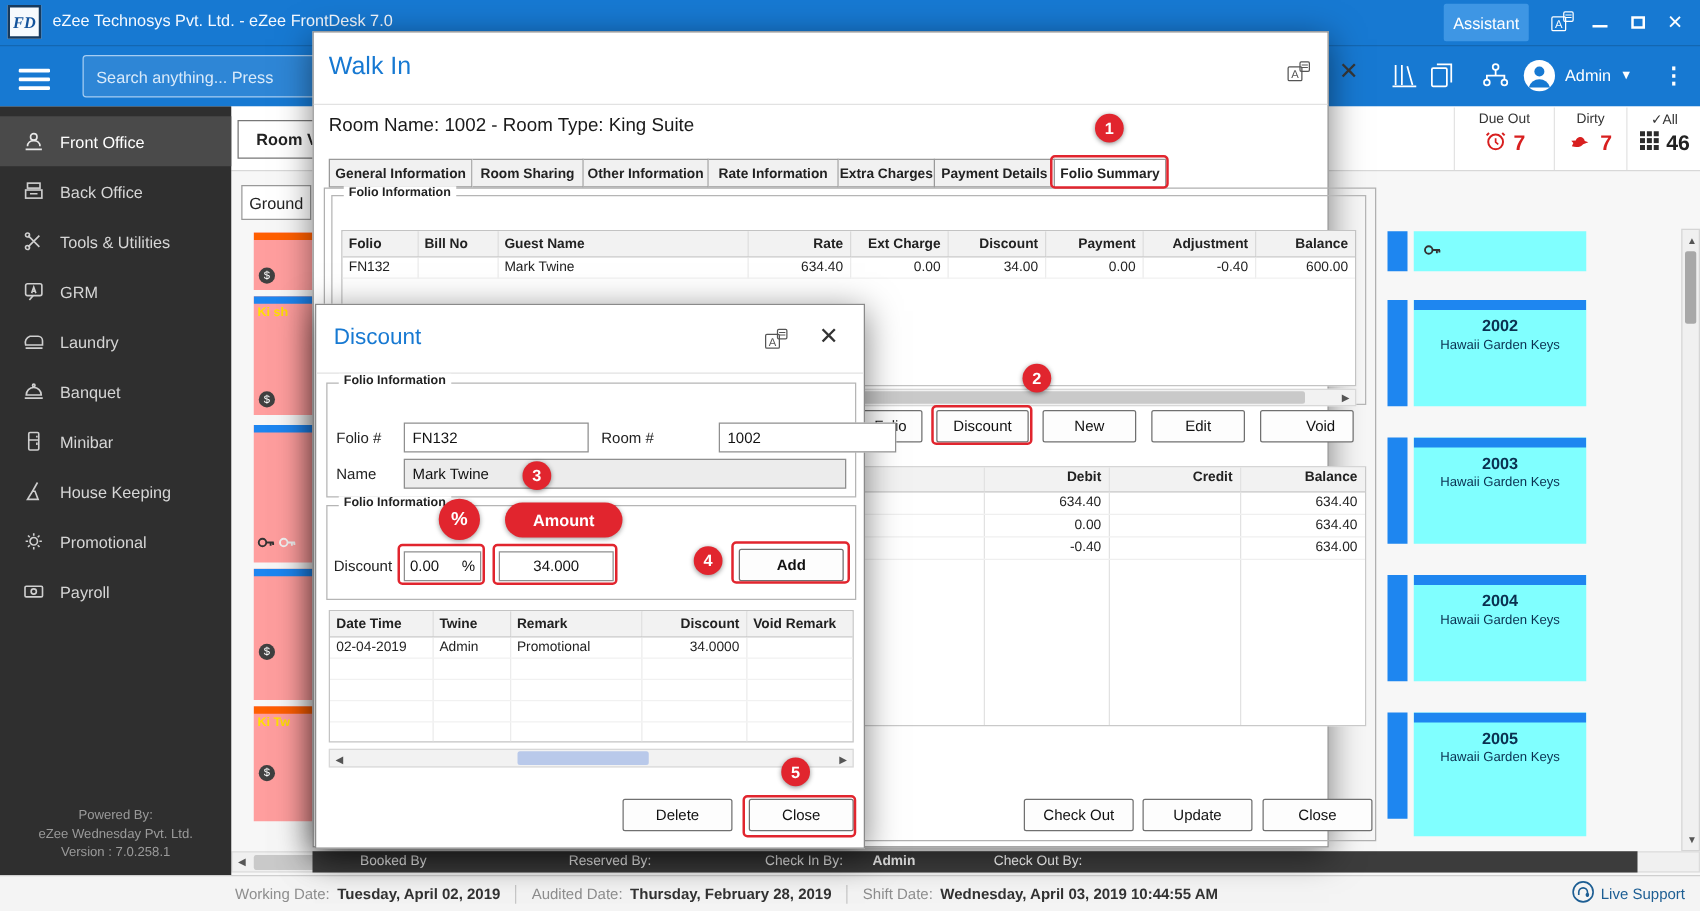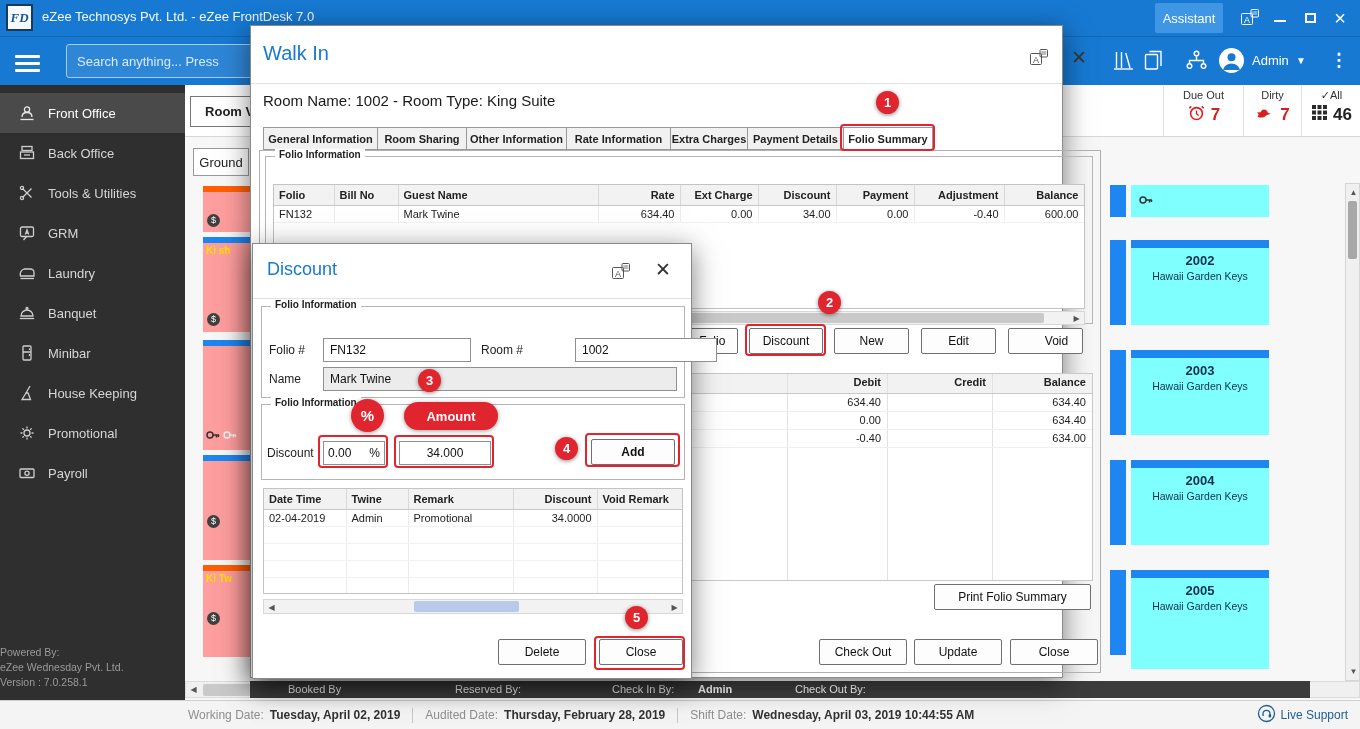--- a/index.html
+++ b/index.html
@@ -26,21 +26,21 @@
   .tbicon{position:absolute;top:11px;color:#fff;}
   .adminname{position:absolute;left:1252px;top:0;height:49px;line-height:47px;color:#fff;font-size:13px;}
   .caret{position:absolute;left:1296px;top:0;height:49px;line-height:47px;color:#fff;font-size:10px;}
   .kebab{position:absolute;left:1330px;top:0;height:49px;line-height:46px;color:#fff;font-size:18px;font-weight:bold;letter-spacing:0;}
 
   
   .sidebar{position:absolute;left:0;top:85px;width:185px;height:615px;background:#2f2f2f;z-index:1;}
   .side-item{position:absolute;left:0;width:185px;height:40px;display:flex;align-items:center;color:#d6d6d6;font-size:13px;}
   .side-item.active{background:#4a4a4a;color:#fff;}
   .sicon{width:20px;margin-left:17px;margin-right:11px;display:flex;align-items:center;justify-content:center;}
-  .sfooter{position:absolute;left:0;bottom:10px;width:185px;text-align:left;color:#9a9a9a;font-size:10.5px;line-height:15px;}
+  .sfooter{position:absolute;left:0;bottom:10px;width:185px;text-align:center;color:#9a9a9a;font-size:10.5px;line-height:15px;}
 
   
   .main{position:absolute;left:185px;top:85px;width:1175px;height:615px;background:#f7f7f7;z-index:1;}
   .topstrip{position:absolute;left:185px;top:85px;width:1175px;height:52px;background:#fff;border-bottom:1px solid #d8d8d8;z-index:1;}
   .roomviewbtn{position:absolute;left:190px;top:96px;width:100px;height:31px;background:#fff;border:1px solid #777;
                font-size:13px;font-weight:bold;color:#222;display:flex;align-items:center;justify-content:center;overflow:hidden;z-index:1;}
   .floortab{position:absolute;left:193px;top:148px;width:56px;height:28px;background:#fff;border:1px solid #999;
             font-size:13px;color:#222;display:flex;align-items:center;justify-content:center;z-index:1;}
   .counters{position:absolute;left:1147px;top:86px;height:50px;display:flex;z-index:1;}
   .ccell{border-left:1px solid #e3e3e3;padding-top:3px;}
@@ -551,21 +551,20 @@
         <div class="sumcell w3">634.00</div>
       </div>
       <div class="sumrow sumfill">
         <div class="sumspacer"></div>
           <div class="sumcell w1"></div>
           <div class="sumcell w2"></div>
           <div class="sumcell w3"></div>
       </div>
     </div>
 
-    <div class="btn" style="left:683px;top:558px;width:157px;height:26px;">Print Folio Summary</div>
 
     <div class="btn" style="left:568px;top:613px;width:88px;height:26px;">Check Out</div>
     <div class="btn" style="left:663px;top:613px;width:88px;height:26px;">Update</div>
     <div class="btn" style="left:759px;top:613px;width:88px;height:26px;">Close</div>
   </div>
 
   <div class="dialog" style="left:252px;top:243px;width:440px;height:436px;z-index:20;">
     <div class="dtitle" style="left:14px;top:15px;font-size:18px;">Discount</div>
     <div class="ab ticon" style="left:358px;top:18px;">
       <svg width="20" height="20" viewBox="0 0 20 20">

